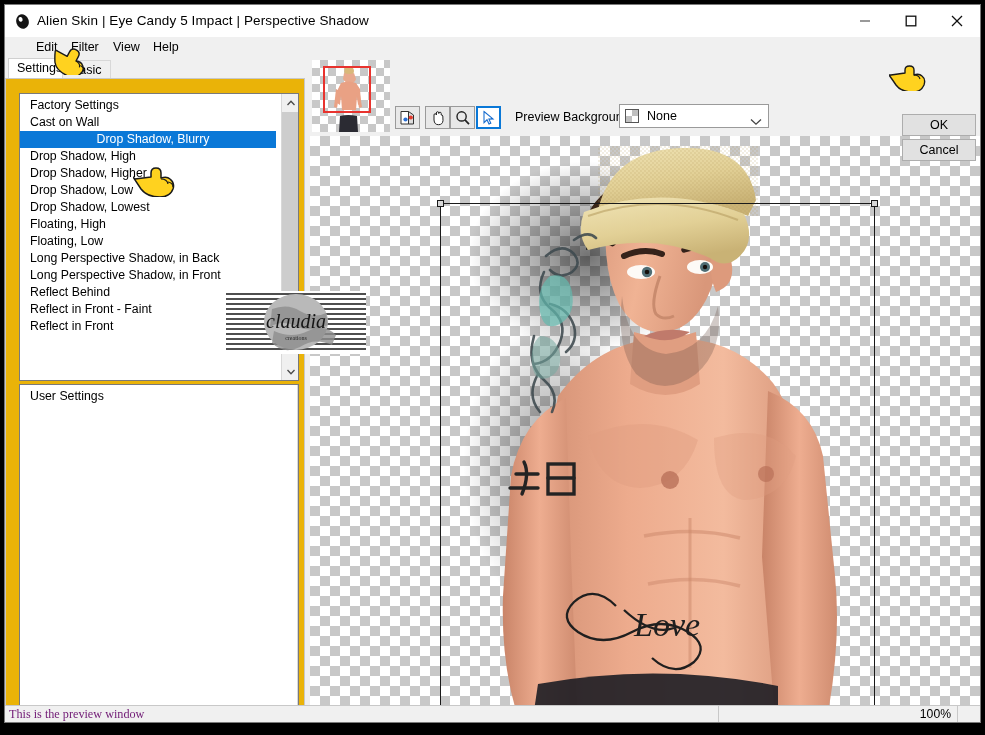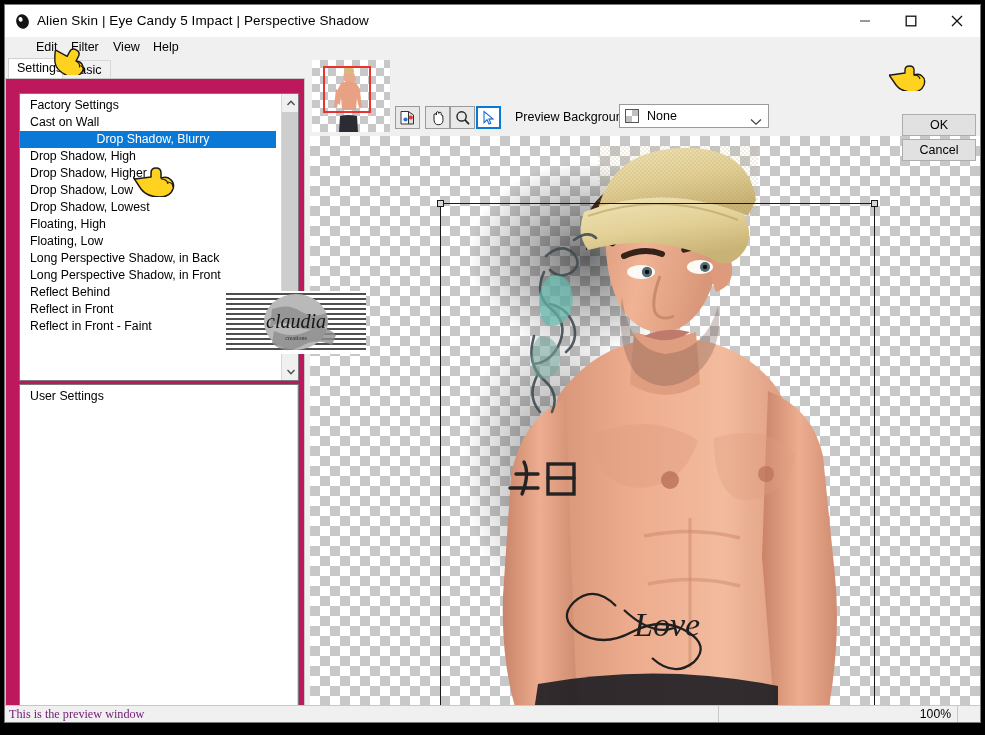--- a/index.html
+++ b/index.html
@@ -103,21 +103,21 @@
     background: #f0f0f0;
     border: 1px solid #d8d8d8;
     border-bottom: none;
   }
 
   
   #settings-panel {
     position: absolute;
     left: 0; top: 73px;
     width: 300px; height: 629px;
-    background: #be185d;
+    background: #eab308;
     border: 1px solid #c8c8c8;
     box-sizing: border-box;
   }
 
   .listbox {
     position: absolute;
     background: #ffffff;
     border: 1px solid #7a7a7a;
     box-sizing: border-box;
     overflow: hidden;
@@ -415,22 +415,22 @@
         <div class="list-item selected">Drop Shadow, Blurry</div>
         <div class="list-item">Drop Shadow, High</div>
         <div class="list-item">Drop Shadow, Higher</div>
         <div class="list-item">Drop Shadow, Low</div>
         <div class="list-item">Drop Shadow, Lowest</div>
         <div class="list-item">Floating, High</div>
         <div class="list-item">Floating, Low</div>
         <div class="list-item">Long Perspective Shadow, in Back</div>
         <div class="list-item">Long Perspective Shadow, in Front</div>
         <div class="list-item">Reflect Behind</div>
+        <div class="list-item">Reflect in Front - Faint</div>
         <div class="list-item">Reflect in Front</div>
-        <div class="list-item">Reflect in Front - Faint</div>
       </div>
 
       <div class="list-scroll">
         <div class="sb-arrow sb-up">
           <svg width="9" height="6" viewBox="0 0 9 6">
               <path d="M1 5 L4.5 1.2 L8 5" fill="none" stroke="#4a4a4a" stroke-width="1.3"></path>
             </svg>
         </div>
         <div class="sb-thumb" id="fl-thumb"></div>
         <div class="sb-arrow sb-down">

